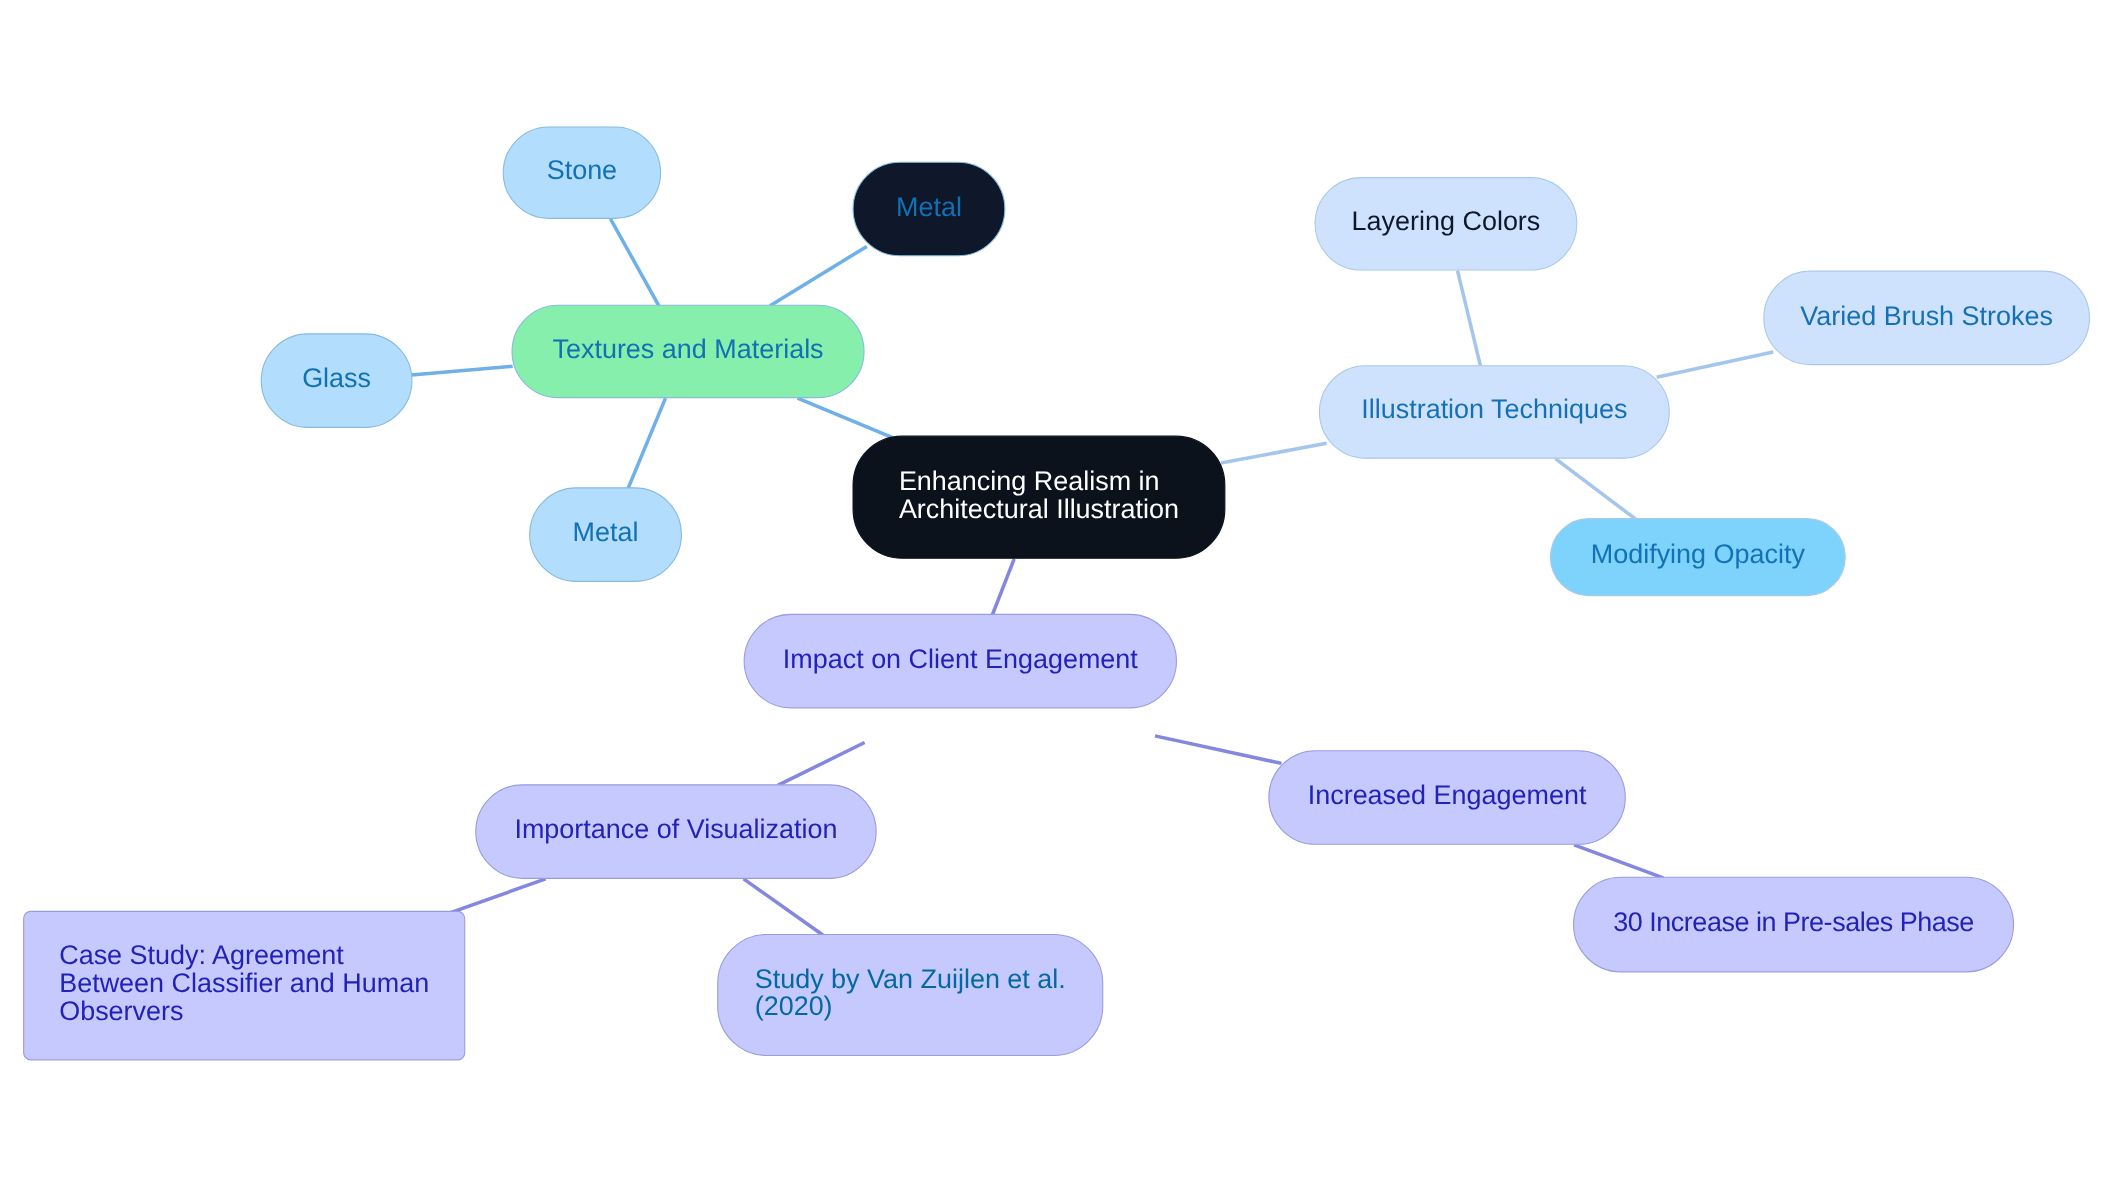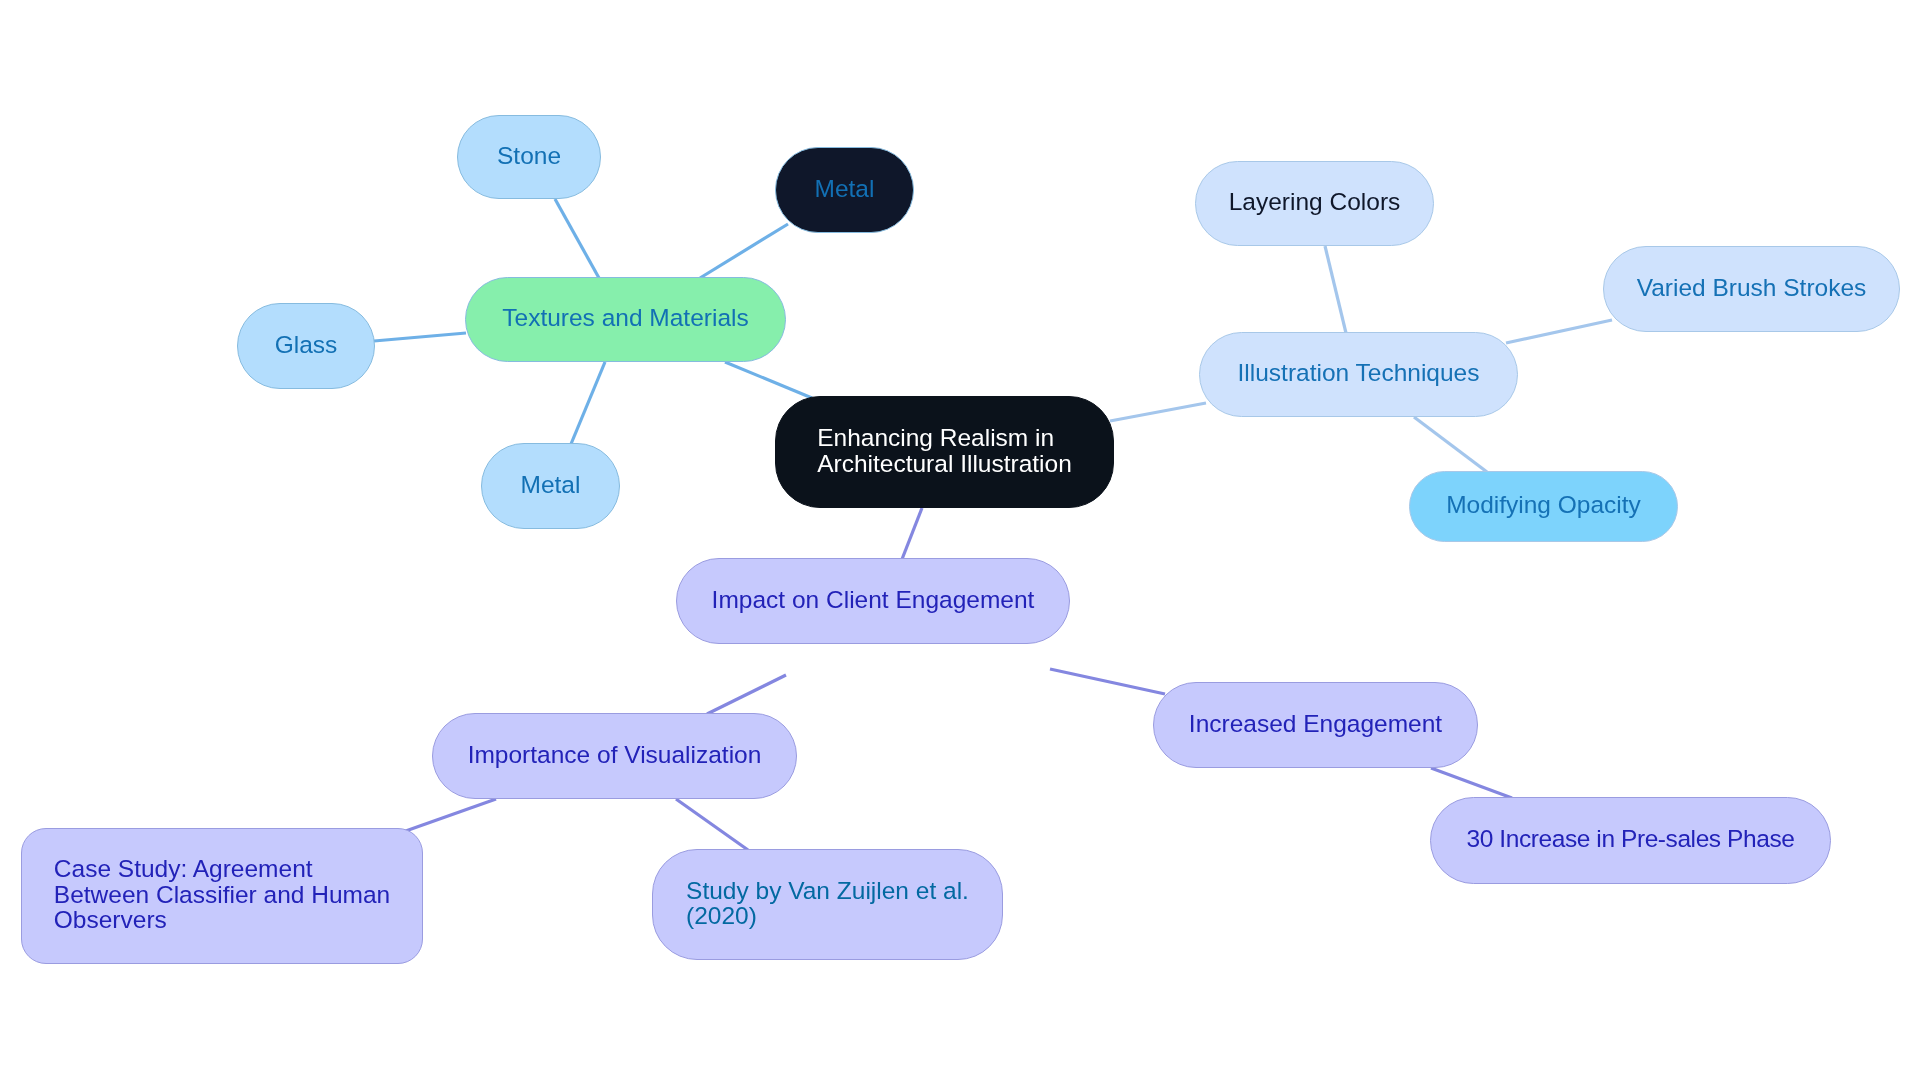--- a/index.html
+++ b/index.html
@@ -80,21 +80,21 @@
     </div>
   <div class="node" style="left: 1153px; top: 682px; width: 325px; height: 86px; border-radius: 43px; background: rgb(198, 201, 253); border-color: rgb(154, 156, 224); color: rgb(34, 34, 184); font-size: 24.5px;">
       <span class="lbl">Increased Engagement</span>
     </div>
   <div class="node" style="left: 1430px; top: 797px; width: 401px; height: 87px; border-radius: 43.5px; background: rgb(198, 201, 253); border-color: rgb(154, 156, 224); color: rgb(34, 34, 184); font-size: 24.5px; letter-spacing: -0.42px;">
       <span class="lbl">30 Increase in Pre-sales Phase</span>
     </div>
   <div class="node" style="left: 432px; top: 713px; width: 365px; height: 86px; border-radius: 43px; background: rgb(198, 201, 253); border-color: rgb(154, 156, 224); color: rgb(34, 34, 184); font-size: 24.5px;">
       <span class="lbl">Importance of Visualization</span>
     </div>
-  <div class="node" style="left: 21px; top: 828px; width: 402px; height: 136px; border-radius: 25px; background: rgb(198, 201, 253); border-color: rgb(154, 156, 224); color: rgb(34, 34, 184); font-size: 24.5px;">
+  <div class="node" style="left: 21px; top: 828px; width: 402px; height: 136px; border-radius: 7px; background: rgb(198, 201, 253); border-color: rgb(154, 156, 224); color: rgb(34, 34, 184); font-size: 24.5px;">
       <span class="lbl">Case Study: Agreement
 Between Classifier and Human
 Observers</span>
     </div>
   <div class="node" style="left: 652px; top: 849px; width: 351px; height: 111px; border-radius: 45px; background: rgb(198, 201, 253); border-color: rgb(154, 156, 224); color: #0369a1; font-size: 24.5px;">
       <span class="lbl">Study by Van Zuijlen et al.
 (2020)</span>
     </div>
 </div>
 

